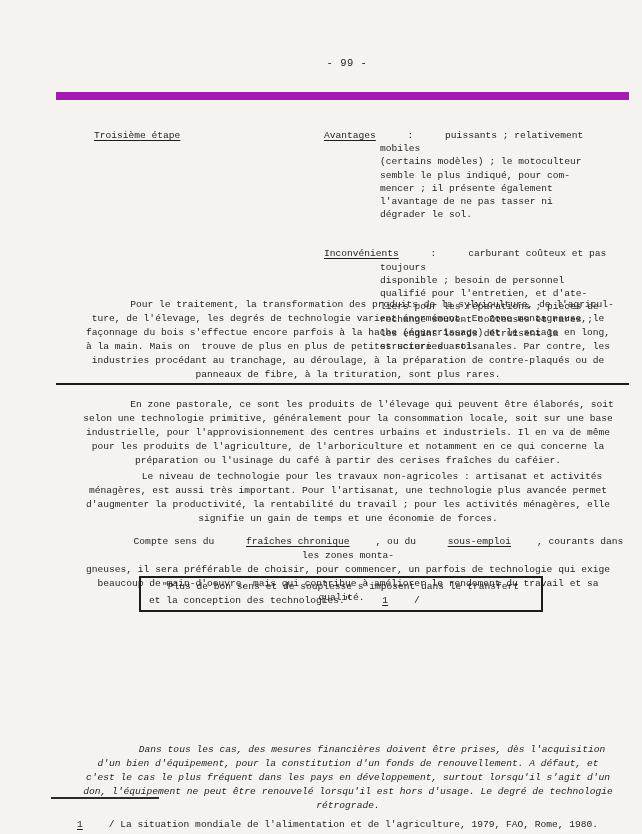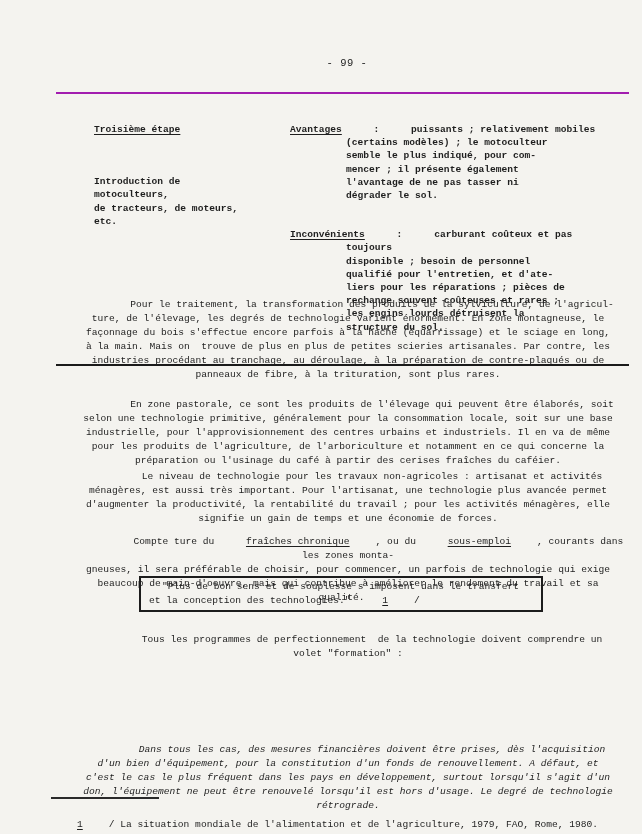--- a/index.html
+++ b/index.html
@@ -23,31 +23,30 @@
     width: 100%;
     text-align: center;
     font-size: 10.5px;
     letter-spacing: 0.5px;
   }
 
   .stage-table {
     position: absolute;
     top: 66px; left: 30px;
     width: 578px;
-    border-top: 2px solid #a21caf;
+    border-top: 8px solid #a21caf;
     border-bottom: 2px solid #1a1a1a;
     padding: 3px 0 4px 0;
     line-height: 13.2px;
     display: flex;
-    font-weight: bold;
   }
   .col-left { width: 208px; padding-left: 25px; }
   .col-left .th { margin-bottom: 13px; display: inline-block; }
   .col-left .cell { white-space: pre-wrap; }
-  .col-right { flex: 1; }
+  .col-right { flex: 1; margin-left: 34px; }
   .entry {
     padding-left: 69px;
     text-indent: -69px;
     white-space: pre-wrap;
   }
 
   .para {
     position: absolute;
     left: 30px;
     width: 584px;
@@ -99,22 +98,20 @@
 </head>
 <body>
 
 <div class="page">
 
   <div class="page-number">- 99 -</div>
 
   <div class="stage-table">
     <div class="col-left">
       <span class="th u">Troisième étape</span>
-      <div class="cell">Introduction de motoculteurs,
-de tracteurs, de moteurs, etc.</div>
     </div>
     <div class="col-right">
       <div class="entry"><span class="u">Avantages</span><span> : </span><span>puissants ; relativement mobiles
 (certains modèles) ; le motoculteur
 semble le plus indiqué, pour com-
 mencer ; il présente également
 l'avantage de ne pas tasser ni
 dégrader le sol.</span></div>
       <div class="entry"><span class="u">Inconvénients</span><span> : </span><span>carburant coûteux et pas toujours
 disponible ; besoin de personnel
@@ -137,30 +134,28 @@
 ménagères, est aussi très important. Pour l'artisanat, une technologie plus avancée permet
 d'augmenter la productivité, la rentabilité du travail ; pour les activités ménagères, elle
 signifie un gain de temps et une économie de forces.</div>
 
   <div id="p2" class="para">En zone pastorale, ce sont les produits de l'élevage qui peuvent être élaborés, soit
 selon une technologie primitive, généralement pour la consommation locale, soit sur une base
 industrielle, pour l'approvisionnement des centres urbains et industriels. Il en va de même
 pour les produits de l'agriculture, de l'arboriculture et notamment en ce qui concerne la
 préparation ou l'usinage du café à partir des cerises fraîches du caféier.</div>
 
-  <div id="p4" class="para"><span>Compte ture du </span><span class="u">fraîches chronique</span><span>, ou du </span><span class="u">sous-emploi</span><span>, courants dans les zones monta-
+  <div id="p4" class="para"><span>Compte sens du </span><span class="u">fraîches chronique</span><span>, ou du </span><span class="u">sous-emploi</span><span>, courants dans les zones monta-
 gneuses, il sera préférable de choisir, pour commencer, un parfois de technologie qui exige
 beaucoup de main-d'oeuvre, mais qui contribue à améliorer le rendement du travail et sa
 qualité.</span></div>
 
   <div class="quote-box"><span>"Plus de bon sens et de souplesse s'imposent dans le transfert
 et la conception des technologies." </span><span class="u">1</span><span>/</span></div>
 
-  <div id="p5" class="para">Tous les programmes de perfectionnement  de la technologie doivent comprendre un
-volet "formation" :</div>
 
 
 
   <div id="p6" class="para">Dans tous les cas, des mesures financières doivent être prises, dès l'acquisition
 d'un bien d'équipement, pour la constitution d'un fonds de renouvellement. A défaut, et
 c'est le cas le plus fréquent dans les pays en développement, surtout lorsqu'il s'agit d'un
 don, l'équipement ne peut être renouvelé lorsqu'il est hors d'usage. Le degré de technologie
 rétrograde.</div>
 
   <div class="fn-sep"></div>

